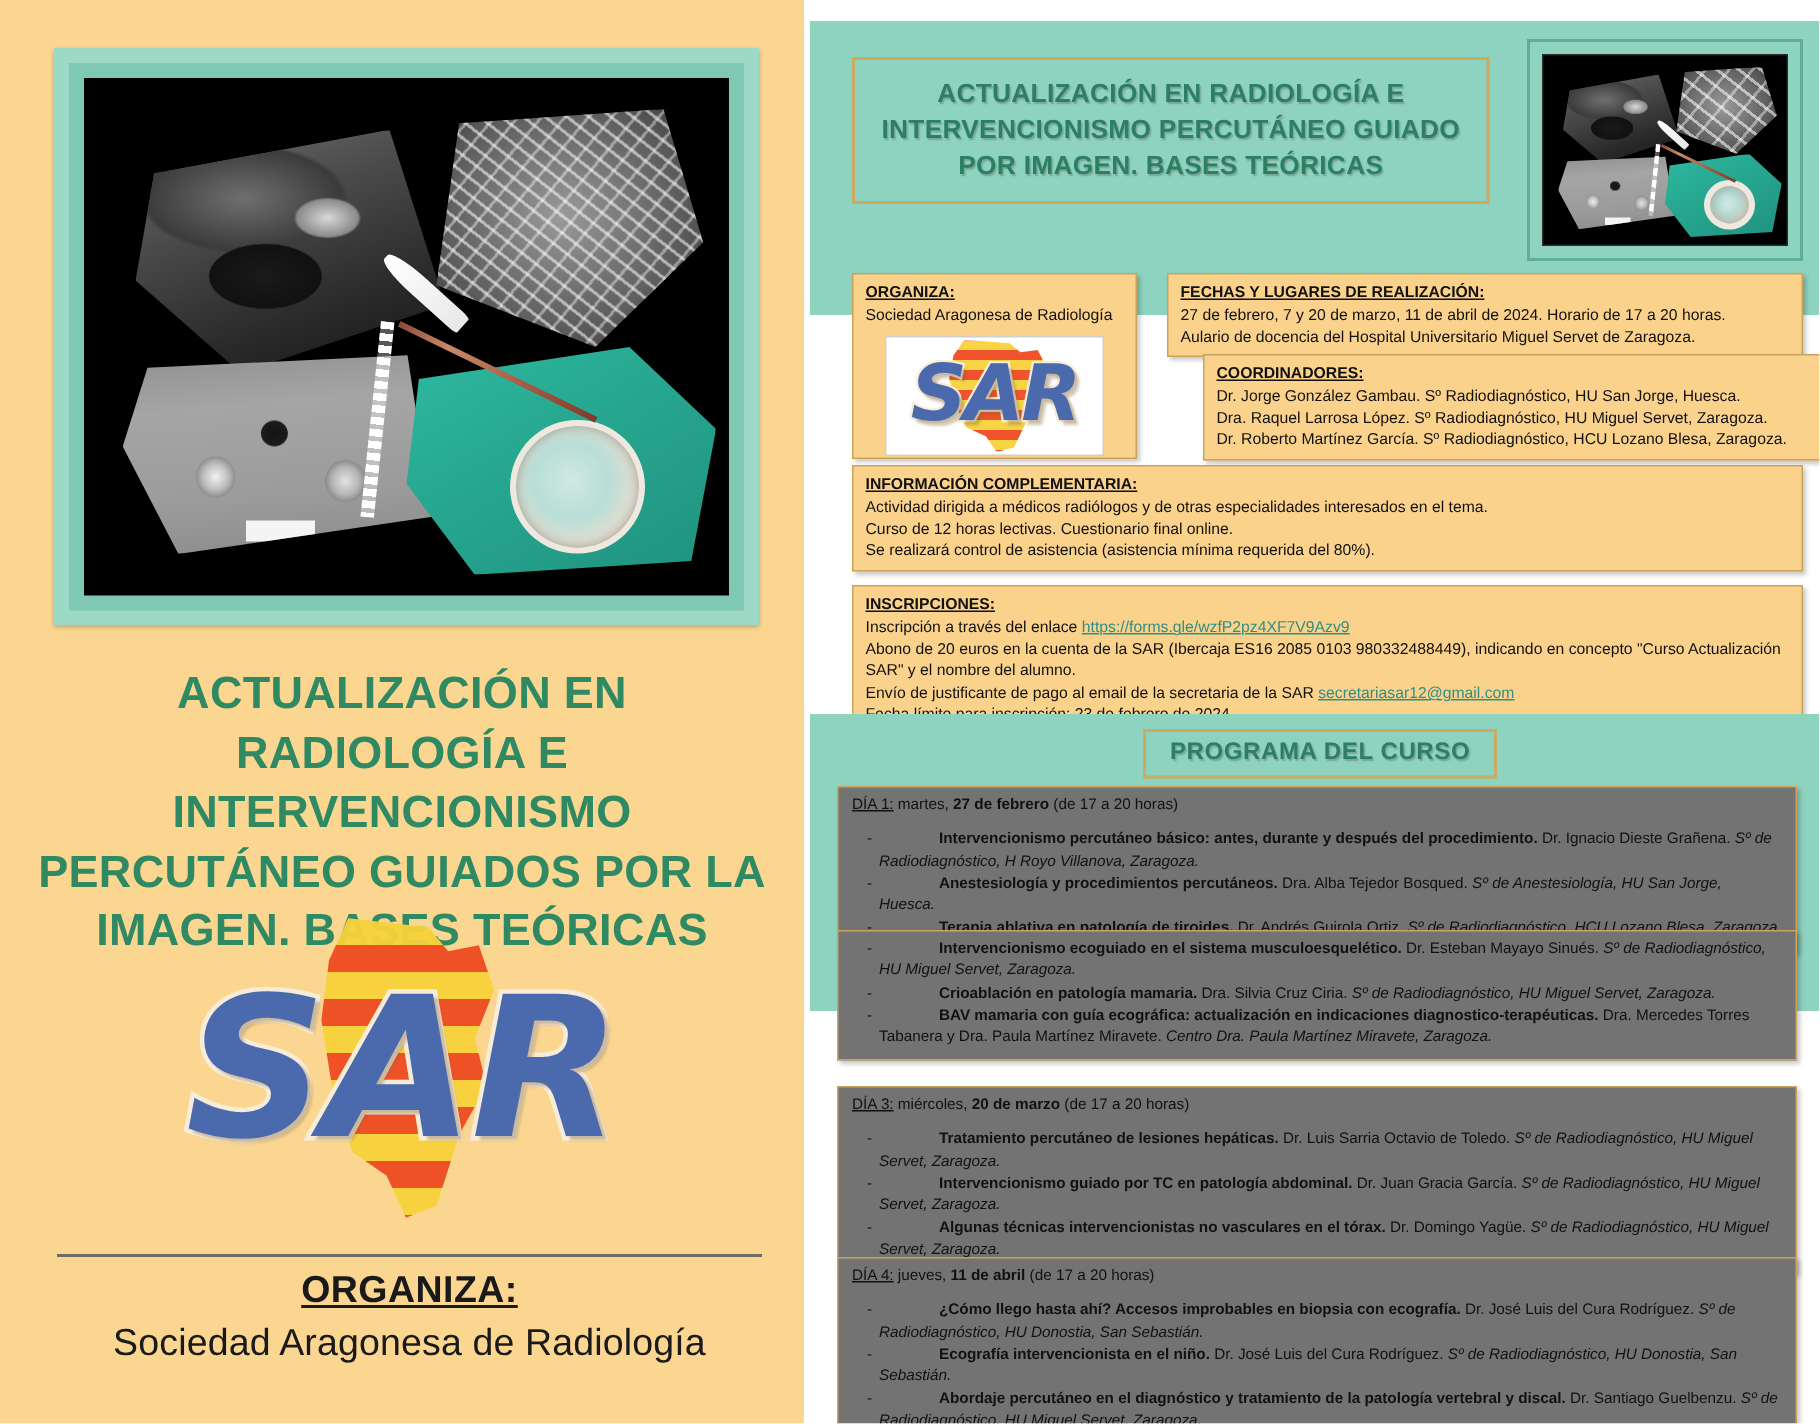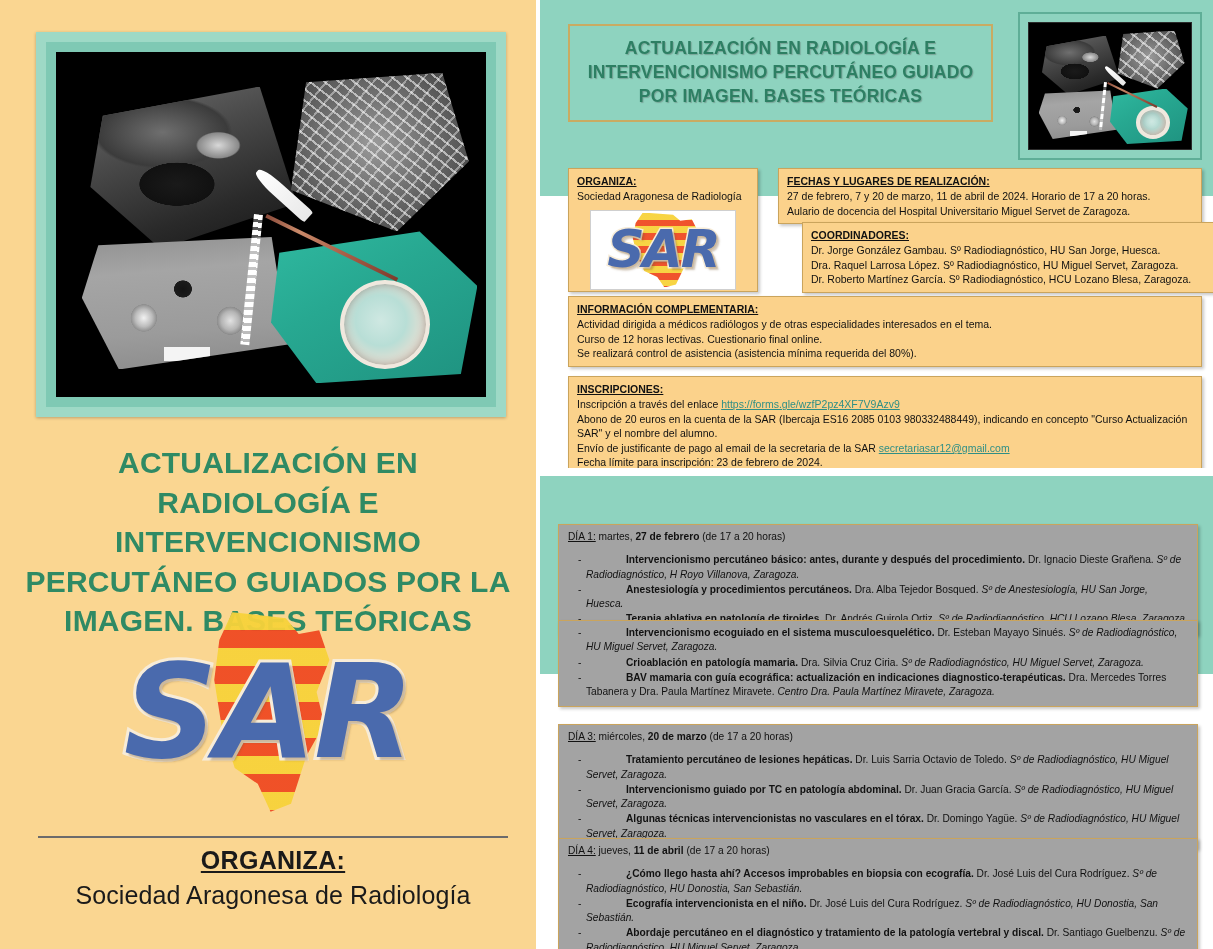--- a/index.html
+++ b/index.html
@@ -156,21 +156,21 @@
     letter-spacing: -2px;
     text-shadow: 3px 3px 2px rgba(120,90,50,.35);
   }
 
   
   .rslide {
     position: absolute; left: 540px; width: 673px;
     background: #ffffff;
     overflow: hidden;
   }
-  #rslide-top { top: 0; height: 468px; }
+  #rslide-top { top: 14px; height: 468px; }
   #rslide-bottom { top: 476px; height: 473px; }
   .green-band {
     position: absolute; left: 0; top: 0; width: 100%;
     background: #8ed3bf;
   }
   #rslide-top .green-band { height: 196px; }
   #rslide-bottom .green-band { height: 198px; }
 
   #main-title-box {
     position: absolute; left: 28px; top: 24px;
@@ -226,21 +226,21 @@
     border: 2px solid #c9ab62;
     color: #2d7f63;
     font-weight: bold;
     font-size: 16px;
     text-shadow: 1px 1px 1px rgba(80,80,80,.35);
     letter-spacing: .4px;
   }
 
   .day-box {
     position: absolute; left: 18px; width: 640px;
-    background: #a3a3a3;
+    background: #737373;
     border: 1px solid #caa45c;
     box-shadow: 2px 2px 3px rgba(0,0,0,.22);
     padding: 5px 9px 6px;
     font-size: 10.2px;
     line-height: 1.4;
     color: #111;
   }
   #day-1 { top: 48px; }
   #day-2 { top: 144px; }
   #day-3 { top: 248px; }
@@ -349,20 +349,21 @@
     <div>
       <span>Envío de justificante de pago al email de la secretaria de la SAR </span><a class="link" href="#">secretariasar12@gmail.com</a>
     </div>
     <div>Fecha límite para inscripción: 23 de febrero de 2024.</div>
   </div>
 </div>
 
 <div class="rslide" id="rslide-bottom">
   <div class="green-band"></div>
 
+  <div id="programa-title">PROGRAMA DEL CURSO</div>
 
   <div class="day-box" id="day-1">
     <div class="day-head">
       <span class="dlabel">DÍA 1:</span><span> martes, </span><span class="ddate">27 de febrero</span><span> (de 17 a 20 horas)</span>
     </div>
     <ul class="talks">
       <li><span class="t-title">Intervencionismo percutáneo básico: antes, durante y después del procedimiento.</span><span> Dr. Ignacio Dieste Grañena. </span><span class="t-aff">Sº de Radiodiagnóstico, H Royo Villanova, Zaragoza.</span></li>
       <li><span class="t-title">Anestesiología y procedimientos percutáneos.</span><span> Dra. Alba Tejedor Bosqued. </span><span class="t-aff">Sº de Anestesiología, HU San Jorge, Huesca.</span></li>
       <li><span class="t-title">Terapia ablativa en patología de tiroides.</span><span> Dr. Andrés Guirola Ortiz. </span><span class="t-aff">Sº de Radiodiagnóstico, HCU Lozano Blesa, Zaragoza.</span></li>
     </ul>

